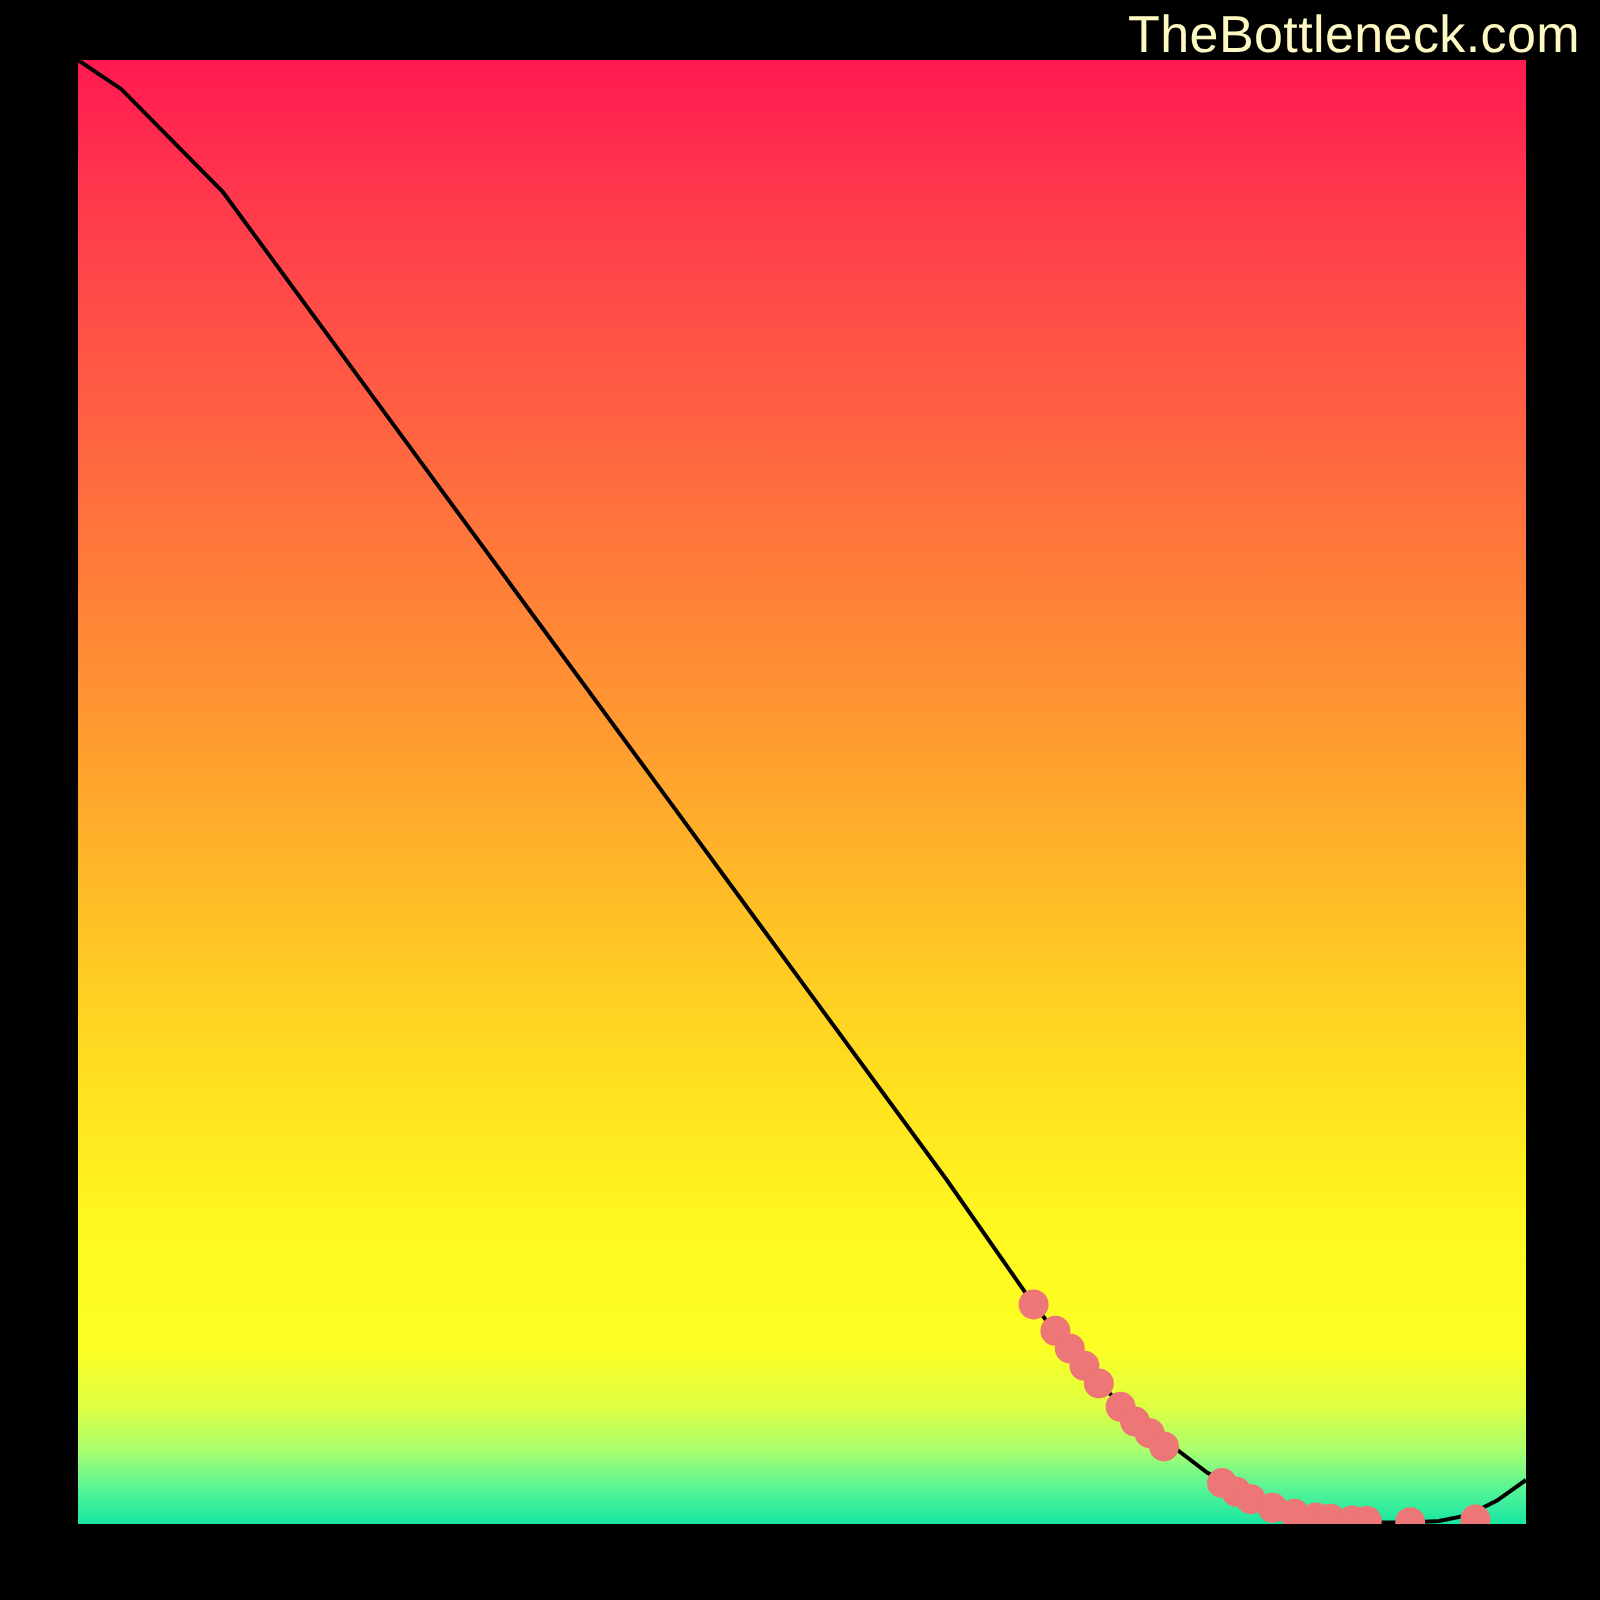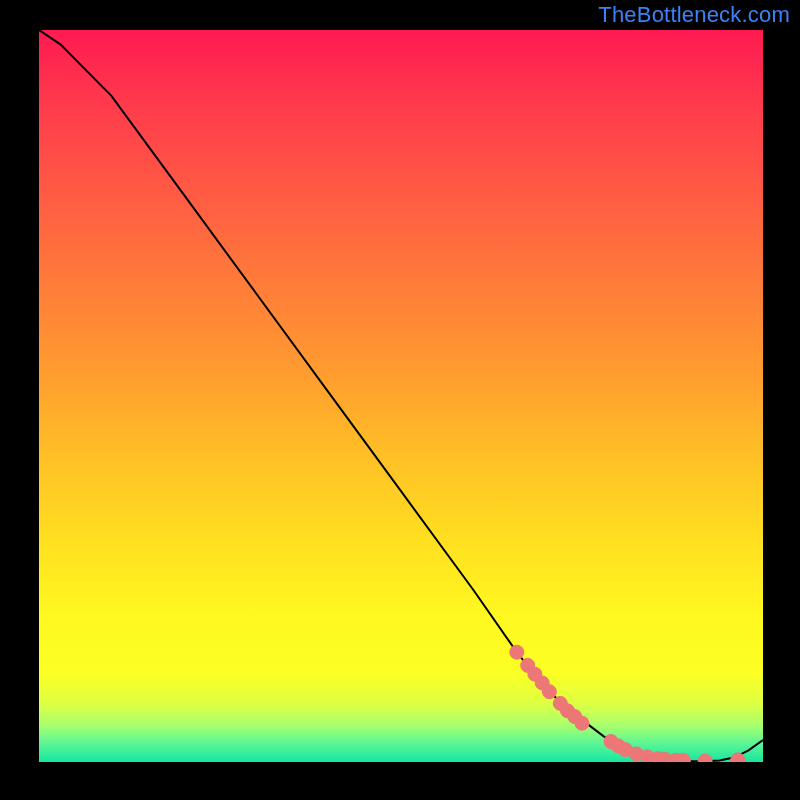--- a/index.html
+++ b/index.html
@@ -14,22 +14,22 @@
   .container {
     position: relative;
     width: 800px;
     height: 800px;
     background: #000;
   }
   .attribution {
     position: absolute;
     top: 2px;
     right: 10px;
-    color: #3b82f6;
-    font-size: 22px;
+    color: #fef9c3;
+    font-size: 26px;
     font-weight: 500;
     letter-spacing: 0.2px;
     z-index: 5;
   }
   .plot-area {
     position: absolute;
     left: 39px;
     top: 30px;
     width: 724px;
     height: 732px;

